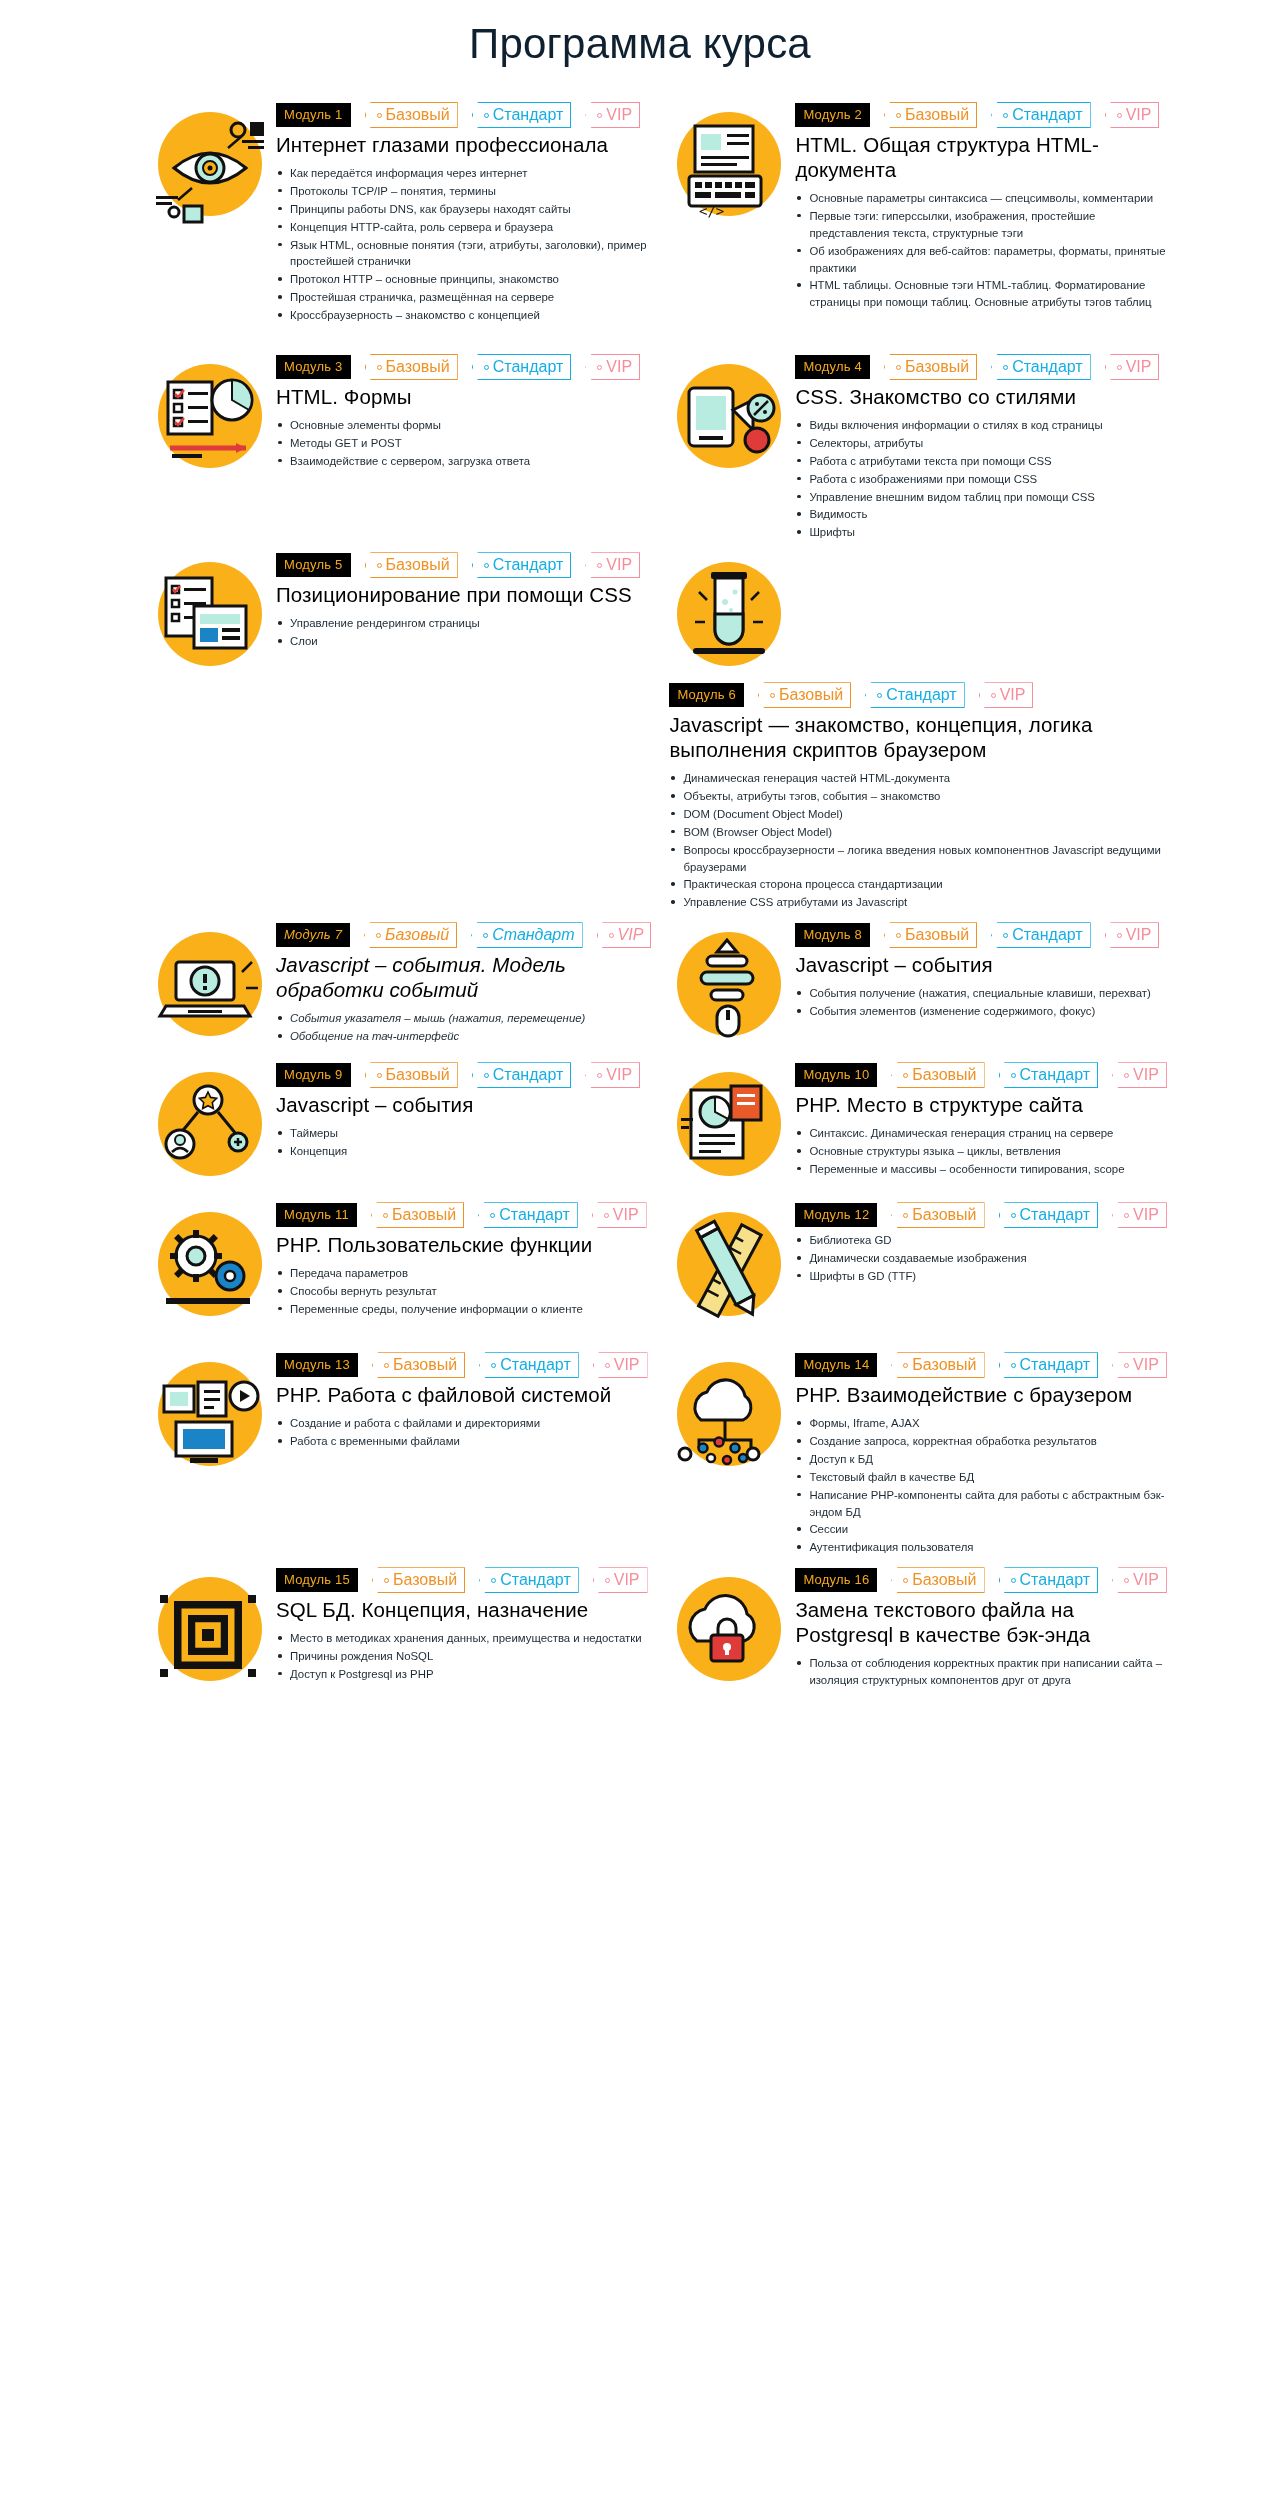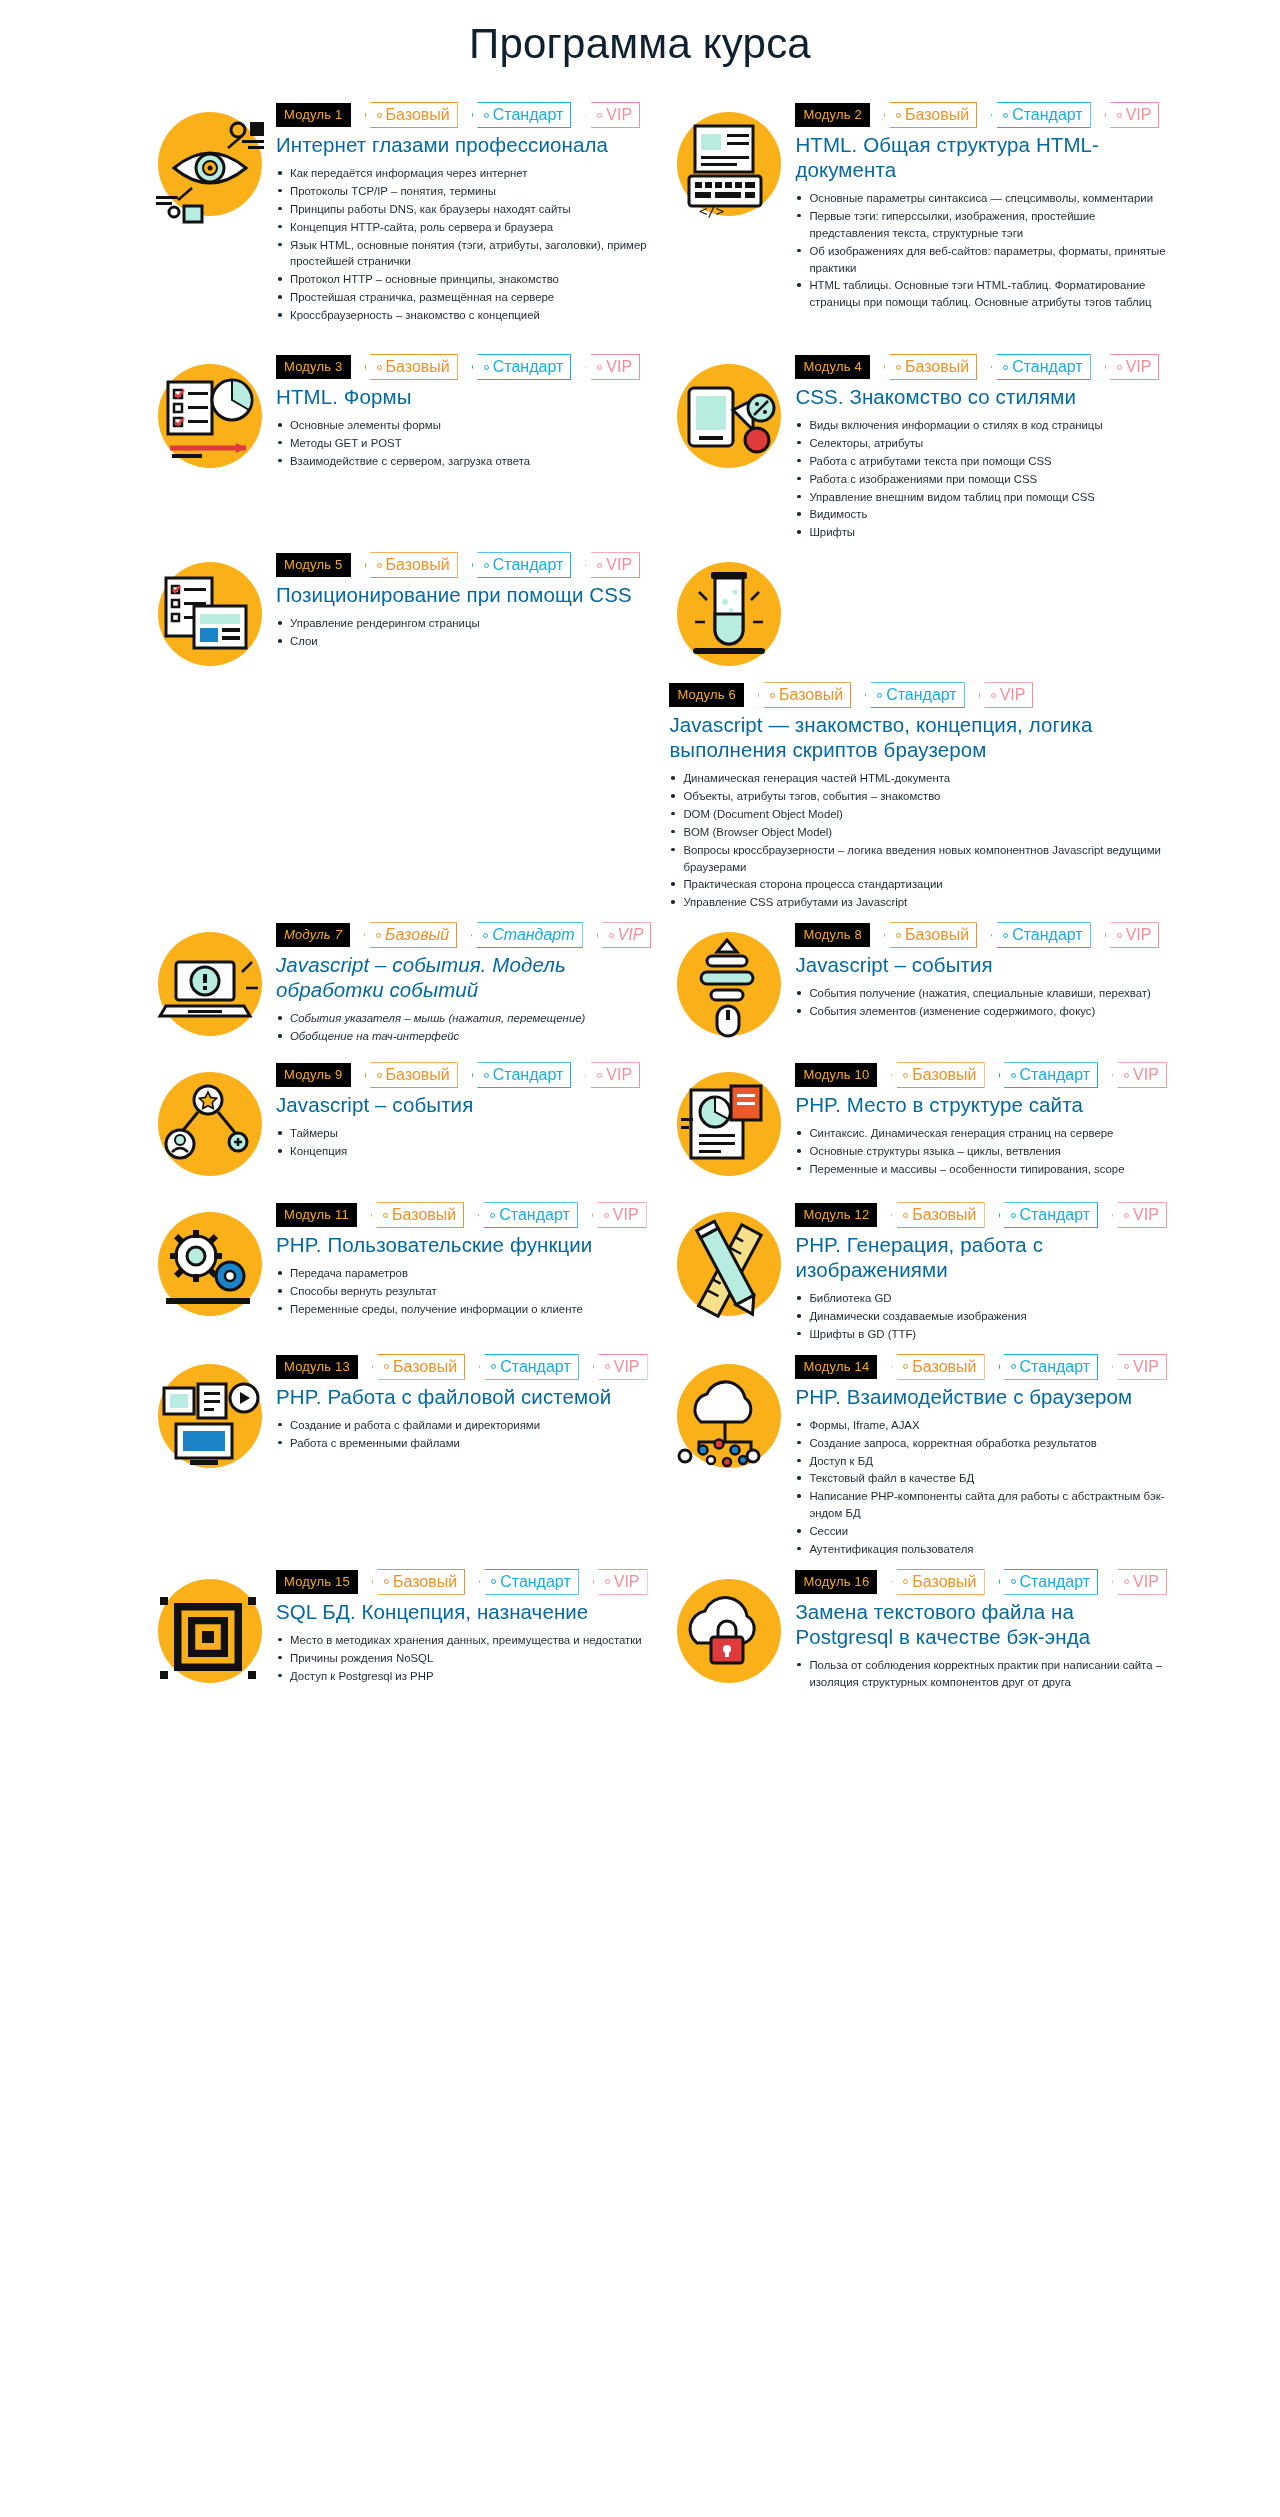--- a/index.html
+++ b/index.html
@@ -107,21 +107,21 @@
     border-radius: 50%;
     display: inline-block;
   }
   .tier-basic { color: #ef9226; }
   .tier-standard { color: #14aee3; }
   .tier-vip { color: #f78c9a; }
 
   .module-title {
     font-size: 20.5px;
     font-weight: 400;
-    color: #0369a1;
+    color: #000000;
     line-height: 1.22;
     margin: 2px 0 8px 0;
     letter-spacing: 0.1px;
   }
 
   .bullets {
     list-style: none;
     margin: 0;
     padding: 0;
   }
@@ -663,21 +663,20 @@
             </span>
             <span class="badge-tier tier-standard">
               <span class="dot"></span>
               <span>Стандарт</span>
             </span>
             <span class="badge-tier tier-vip">
               <span class="dot"></span>
               <span>VIP</span>
             </span>
           </div>
-          <div class="module-title">PHP. Генерация, работа с изображениями</div>
           <ul class="bullets">
             <li>Библиотека GD</li>
             <li>Динамически создаваемые изображения</li>
             <li>Шрифты в GD (TTF)</li>
           </ul>
         </div>
       </div>
       <div class="module" style="min-height: 203px;">
         <div class="icon-wrap">
           <div class="icon-circle"></div>

